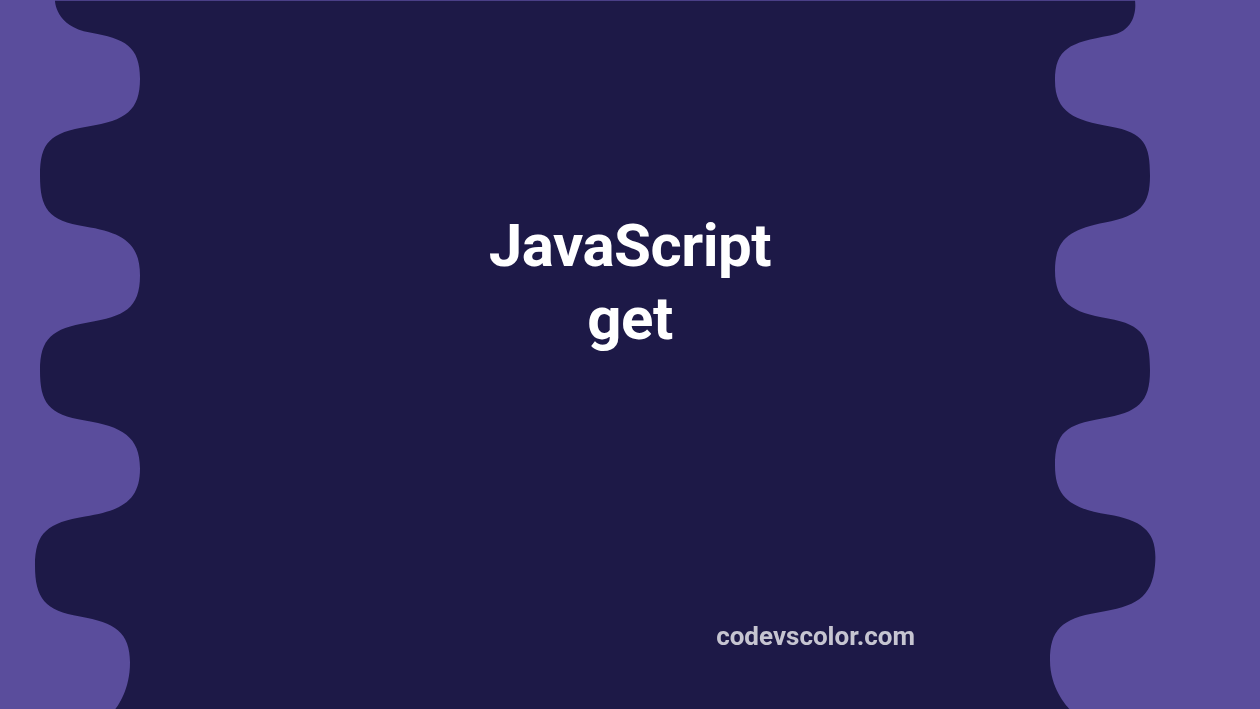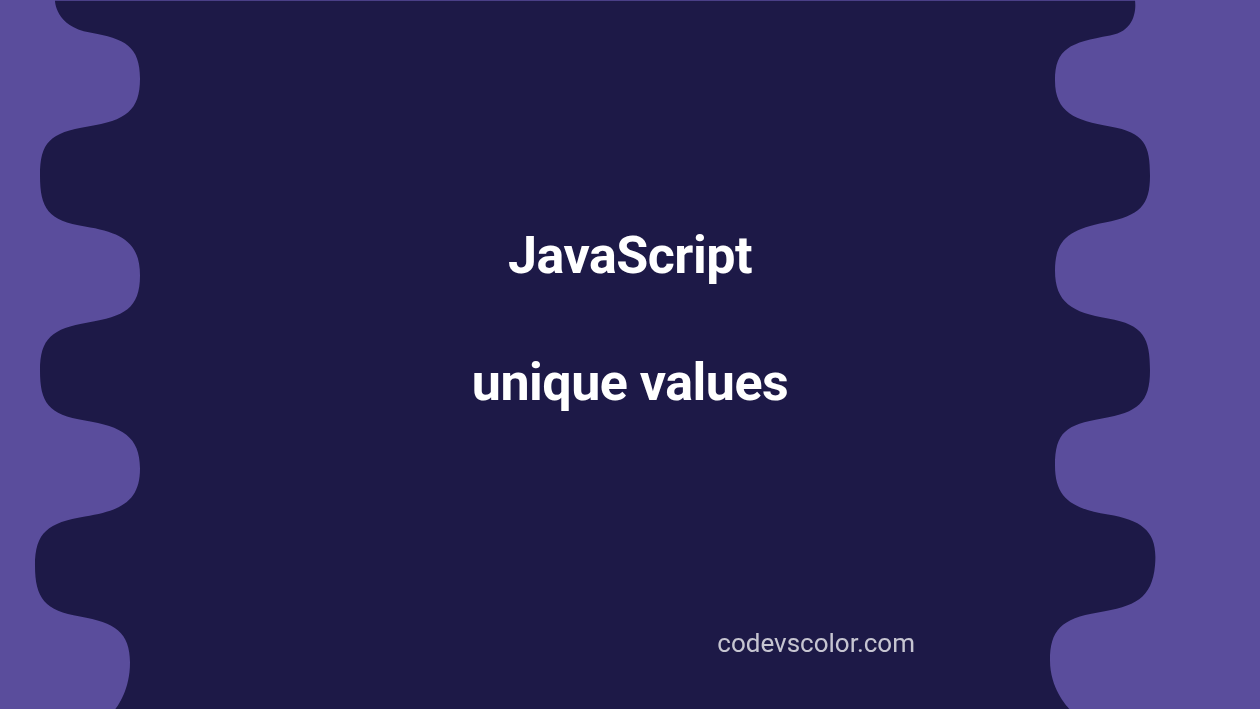--- a/index.html
+++ b/index.html
@@ -30,32 +30,32 @@
     .content {
       position: absolute;
       top: 45%;
       left: 50%;
       transform: translate(-50%, -50%);
       text-align: center;
       color: #ffffff;
       width: 100%;
     }
     .title {
-      font-size: 52px;
+      font-size: 60px;
       font-weight: 700;
       line-height: 1.22;
       letter-spacing: -0.5px;
     }
     .watermark {
       position: absolute;
-      bottom: 51px;
+      bottom: 58px;
       right: 345px;
       color: rgba(255, 255, 255, 0.75);
       font-size: 26px;
-      font-weight: 400;
+      font-weight: 700;
     }
   </style>
 </head>
 <body>
 
 <div class="blob">
   <svg viewBox="0 0 1260 709" preserveAspectRatio="none">
     <path fill="#1d1947" d="
       M 115 0
       L 1135 0
@@ -91,18 +91,18 @@
       C 140 46 125 38 90 32
       C 55 26 55 0 55 0
       Z
     "></path>
   </svg>
 </div>
 
 <div class="content">
   <h1 class="title">
     <span>JavaScript</span><br>
+    <span>get</span><br>
     <br>
-    <span>unique values</span><br>
   </h1>
 </div>
 
 <div class="watermark">codevscolor.com</div>
 
 </body></html>

